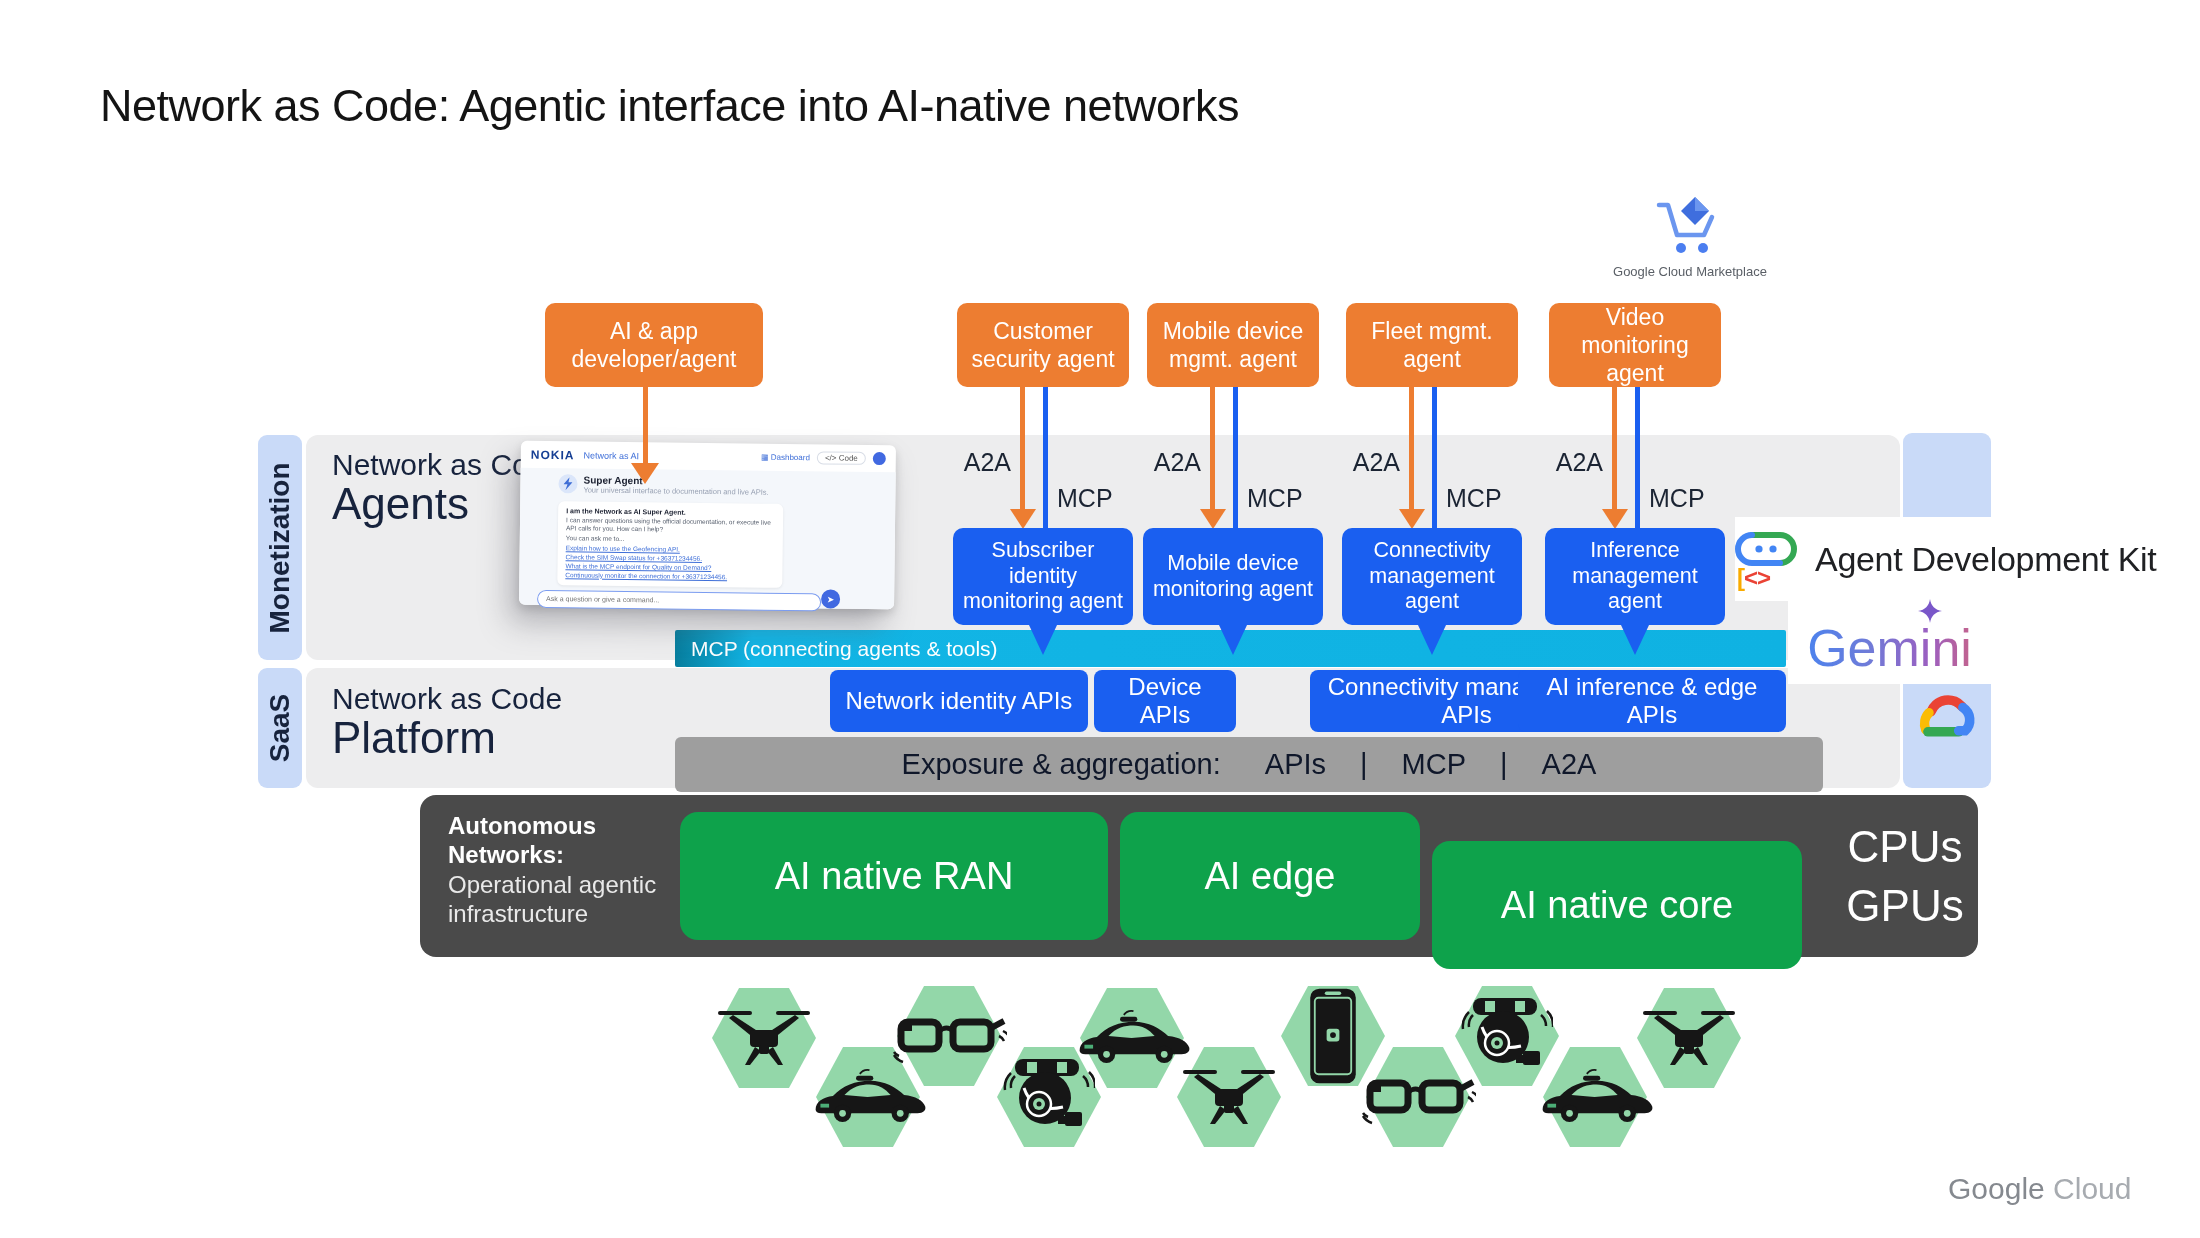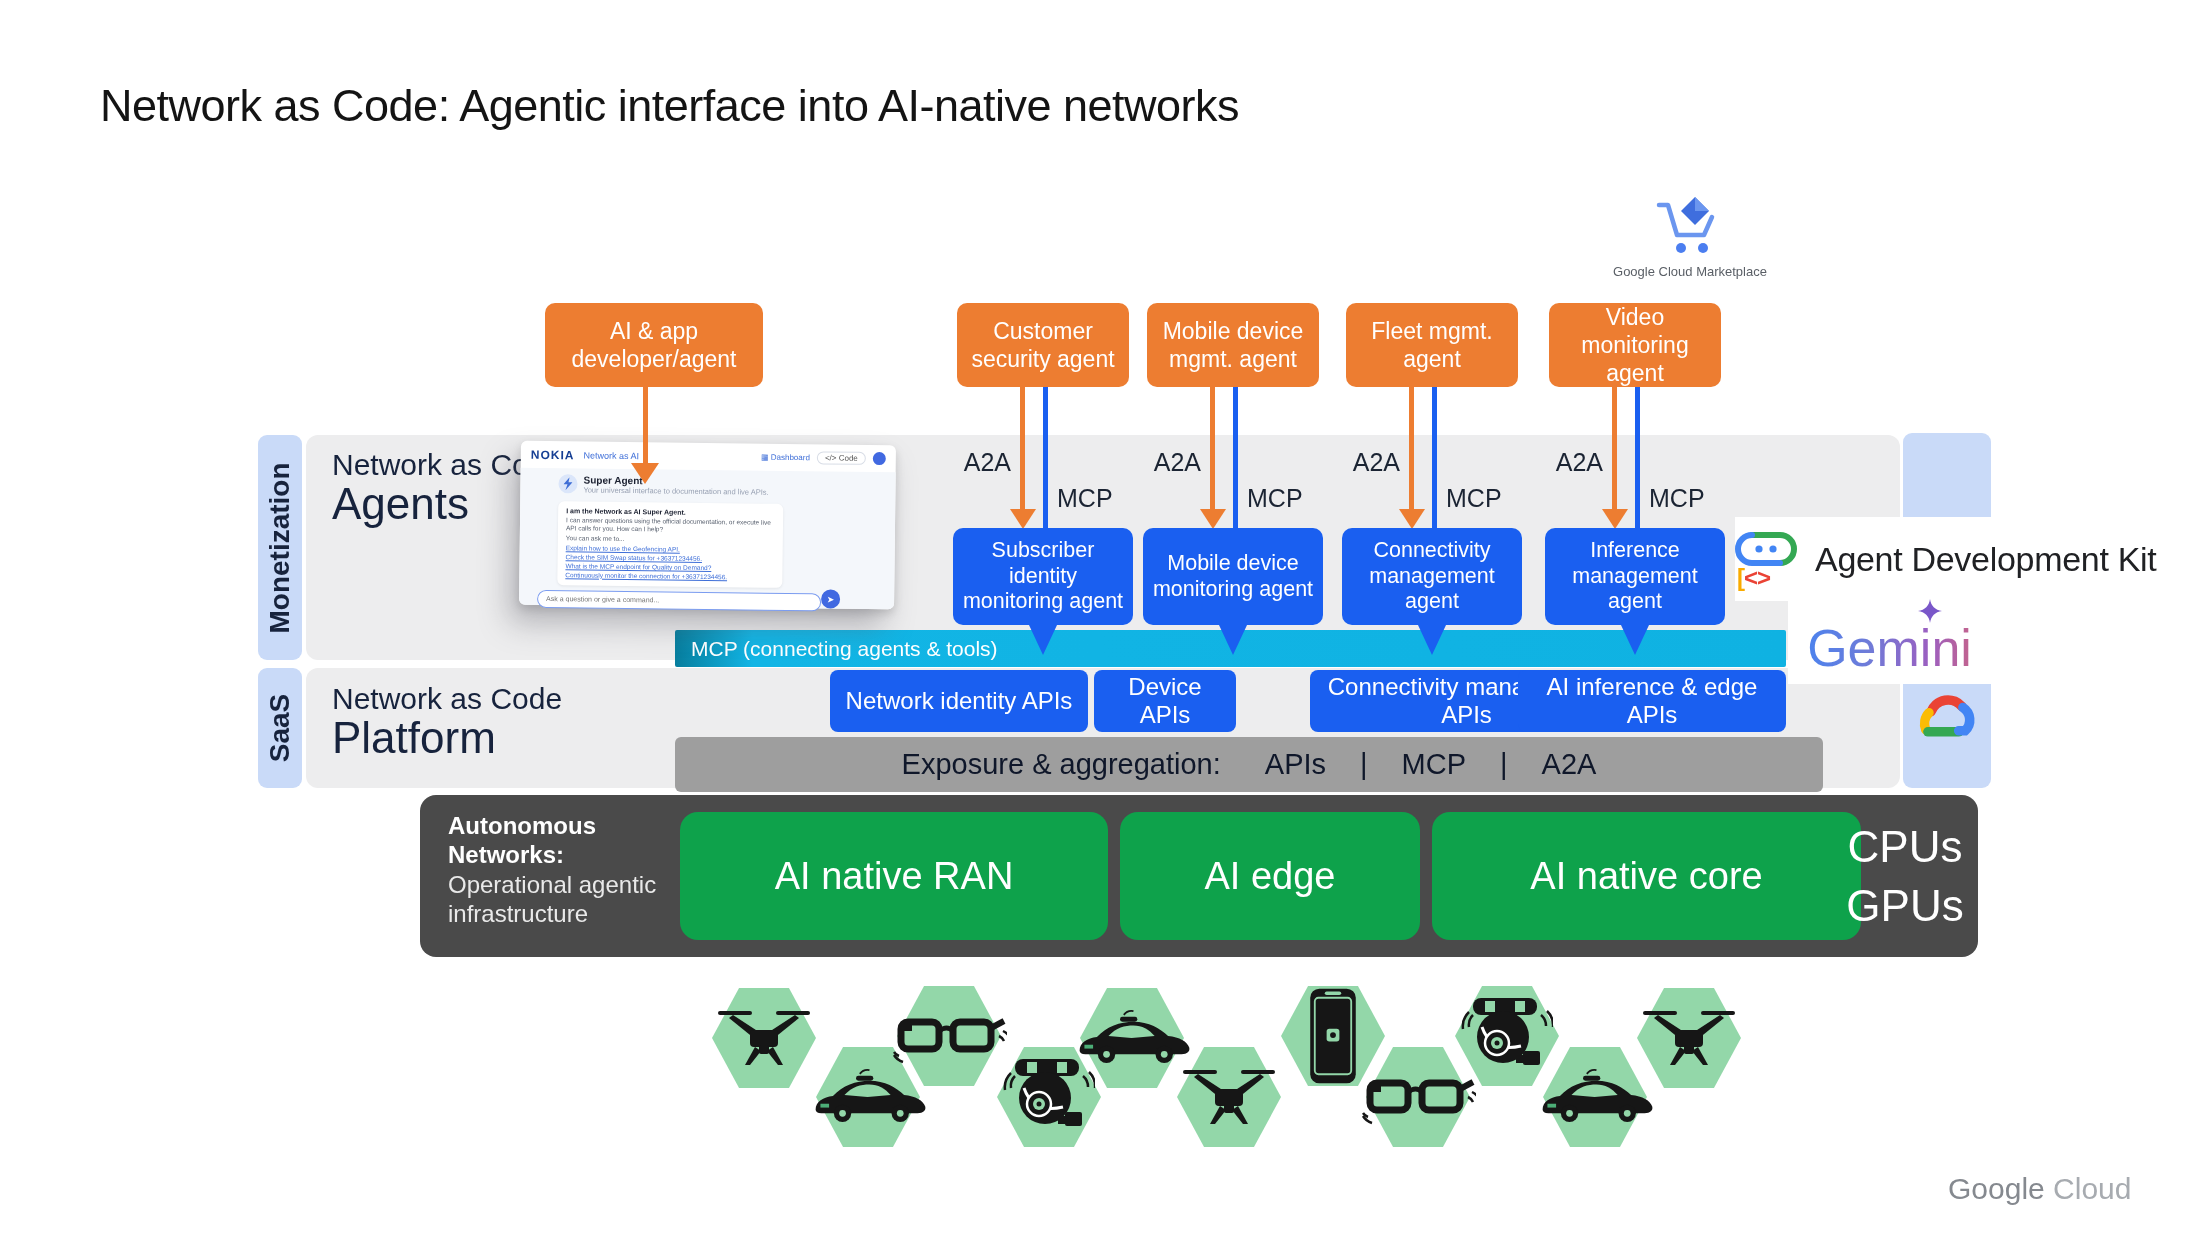--- a/index.html
+++ b/index.html
@@ -274,21 +274,21 @@
     <span>A2A</span>
   </div>
 
   <div class="abs darkbox">
     <div class="infra-text">
       <b>Autonomous Networks:</b>
       <div>Operational agentic infrastructure</div>
     </div>
     <div class="gbox" style="left:260px;width:428px;">AI native RAN</div>
     <div class="gbox" style="left:700px;width:300px;">AI edge</div>
-    <div class="gbox" style="left:1012px;width:429px;">AI native core</div>
+    <div class="gbox" style="left:1012px;width:370px;margin-top:29px;">AI native core</div>
     <div class="compute">
       <span>CPUs</span>
       <span>GPUs</span>
     </div>
   </div>
 
   <div id="hexrow">
       <div class="hex" style="left: 712px; top: 988px;">
         <div class="hexbg"></div>
         <svg class="hexicon" width="100" height="70" style="left:2px;top:15px;">

